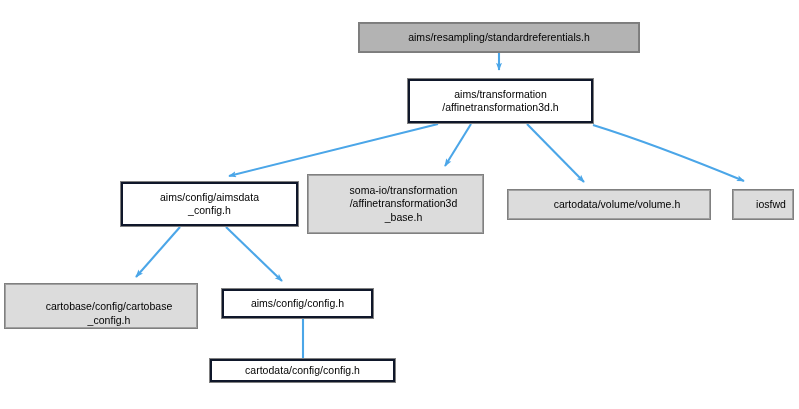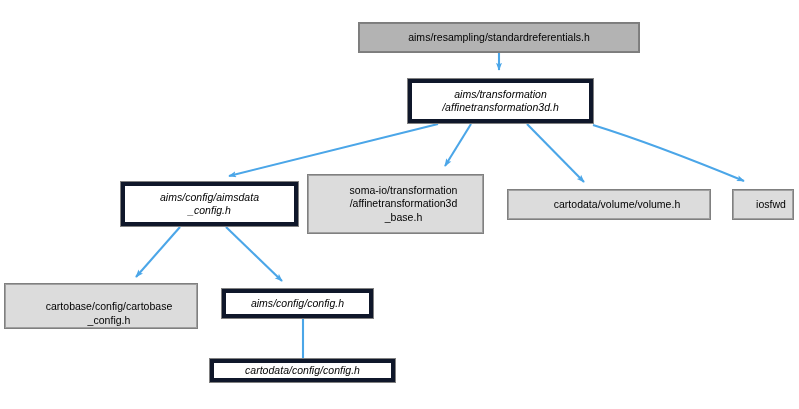--- a/index.html
+++ b/index.html
@@ -35,24 +35,23 @@
     text-align: center;
     font-size: 10.5px;
     line-height: 13.5px;
     color: #000000;
     white-space: pre-line;
     letter-spacing: 0.02px;
   }
   
   .node.plain {
     background: #ffffff;
-    border: 4px solid #0f172a;
+    border: 2px solid #0f172a;
     outline: 1px solid #808080;
     outline-offset: 0px;
-    font-style: italic;
   }
   .node.filled {
     background: #dcdcdc;
     border: 1px solid #a0a0a0;
     outline: 1px solid #808080;
     padding-left: 16px;
   }
   .node.current {
     background: #b3b3b3;
     border: 1px solid #808080;

